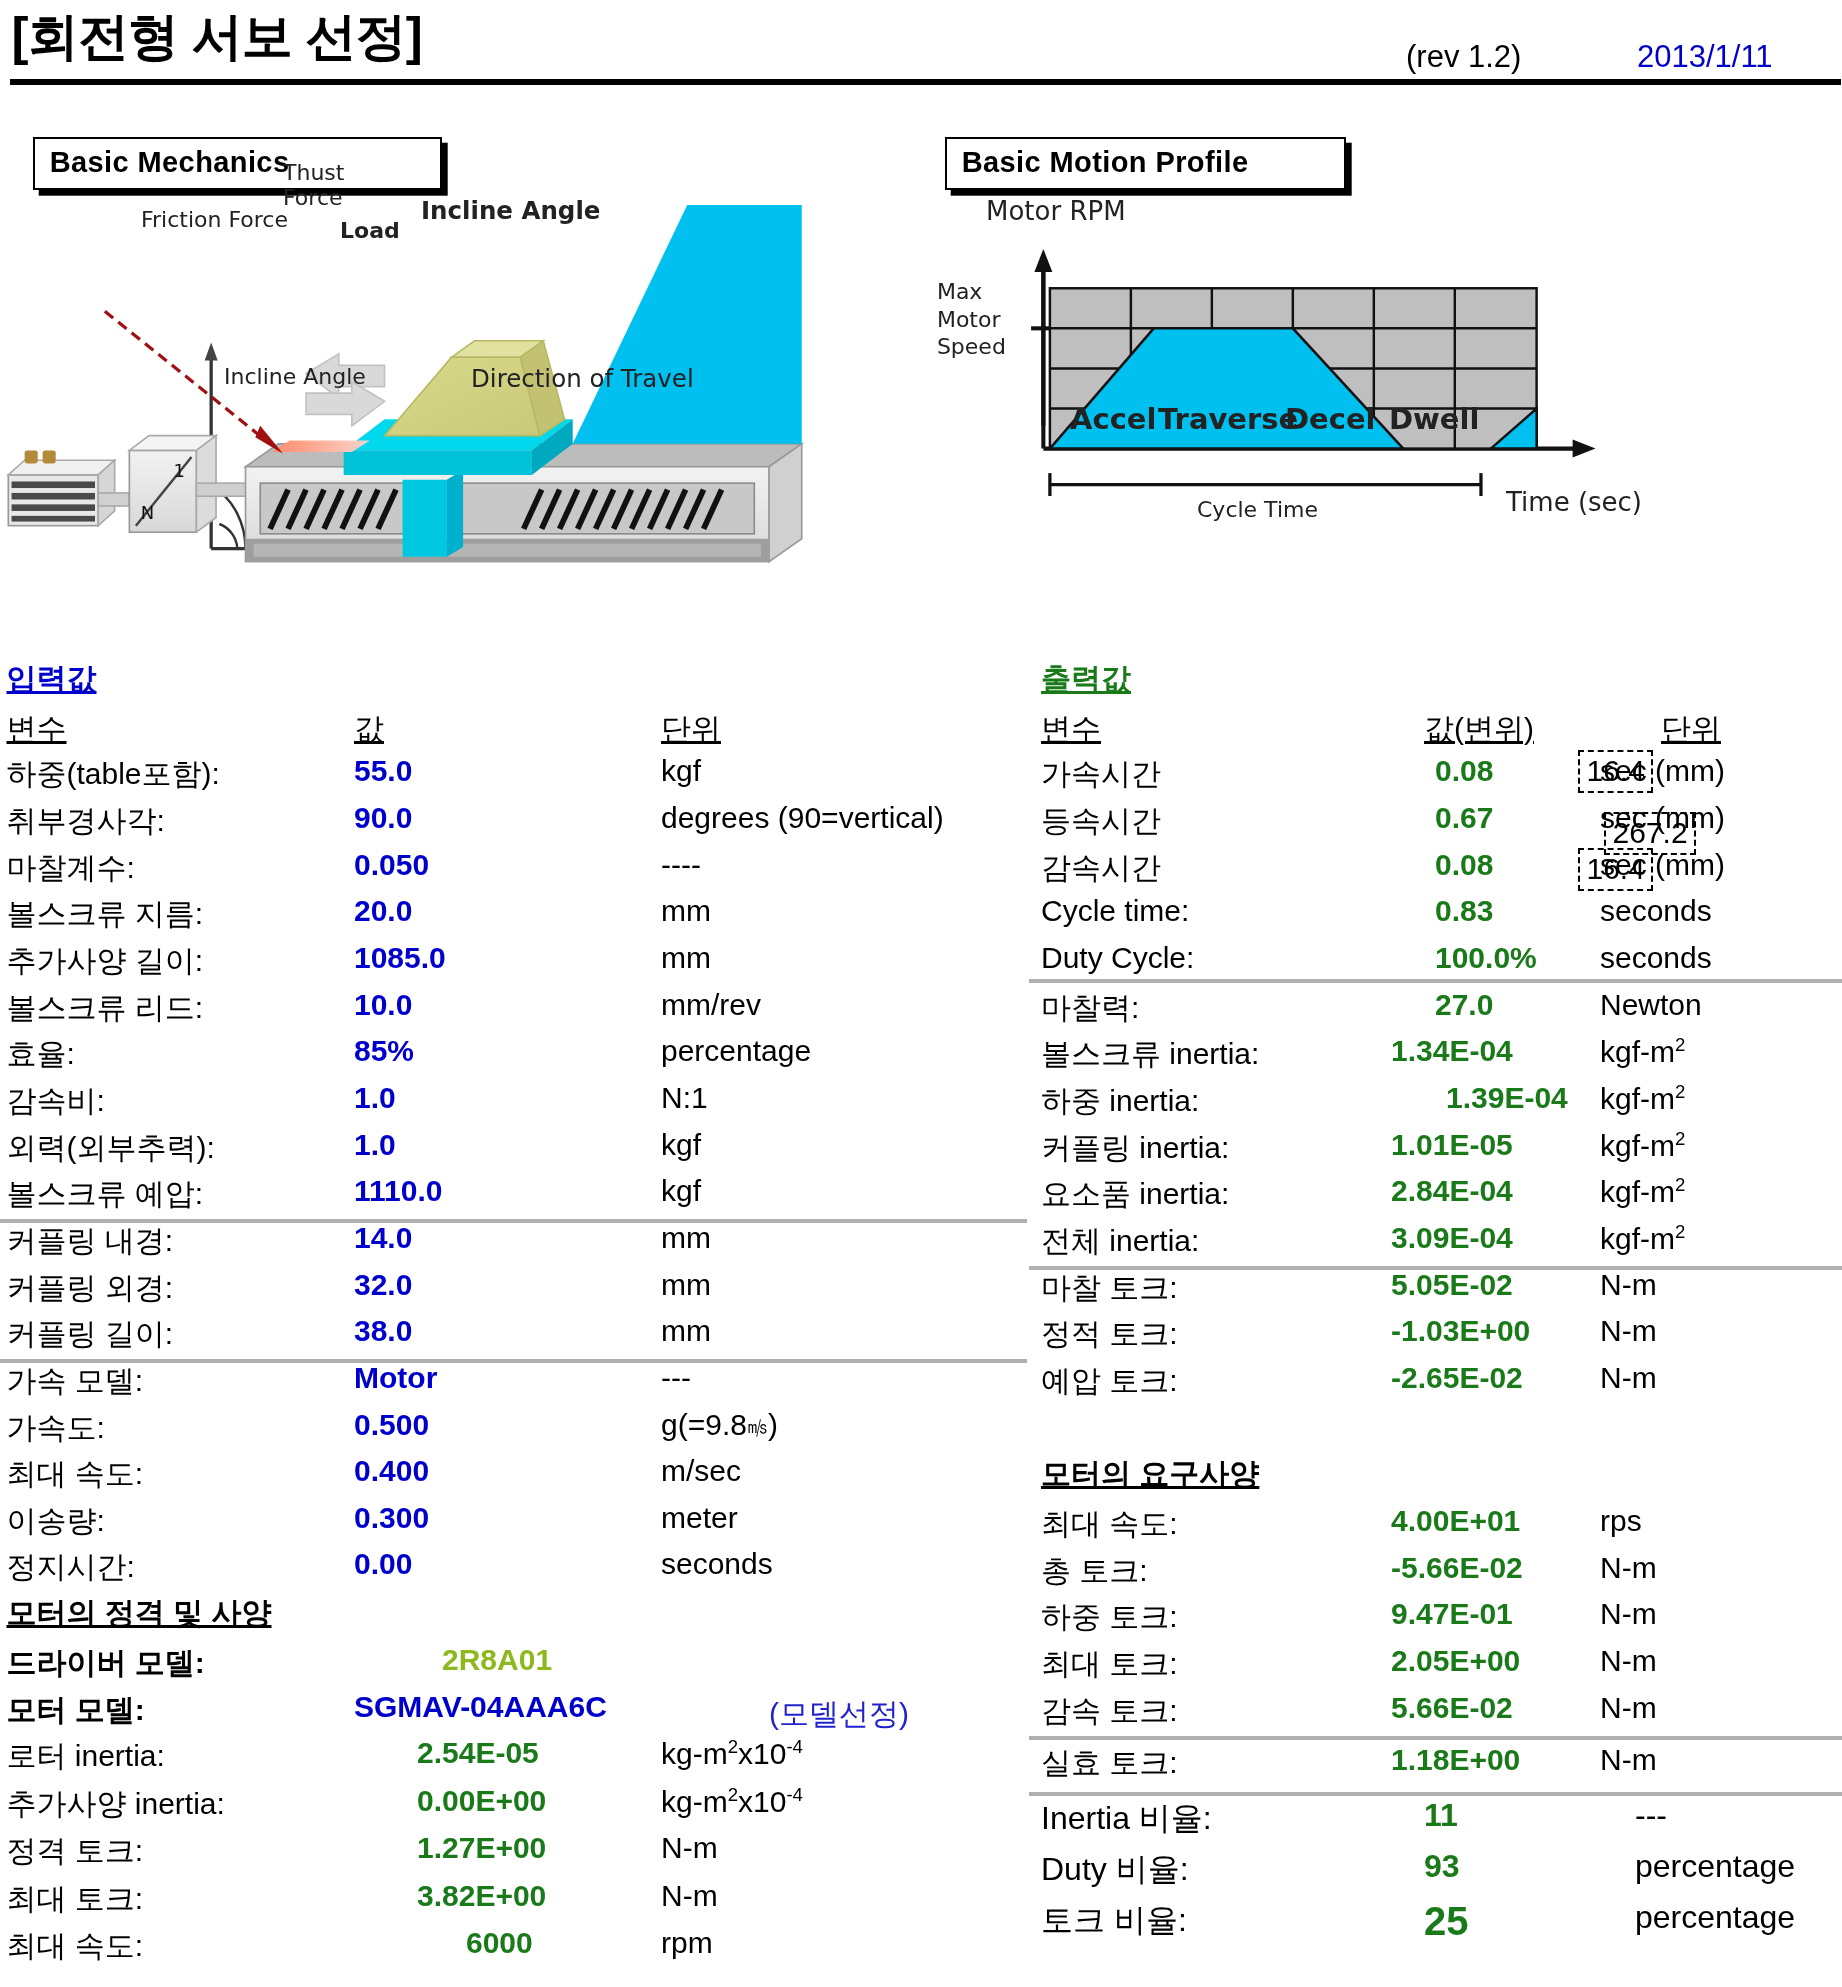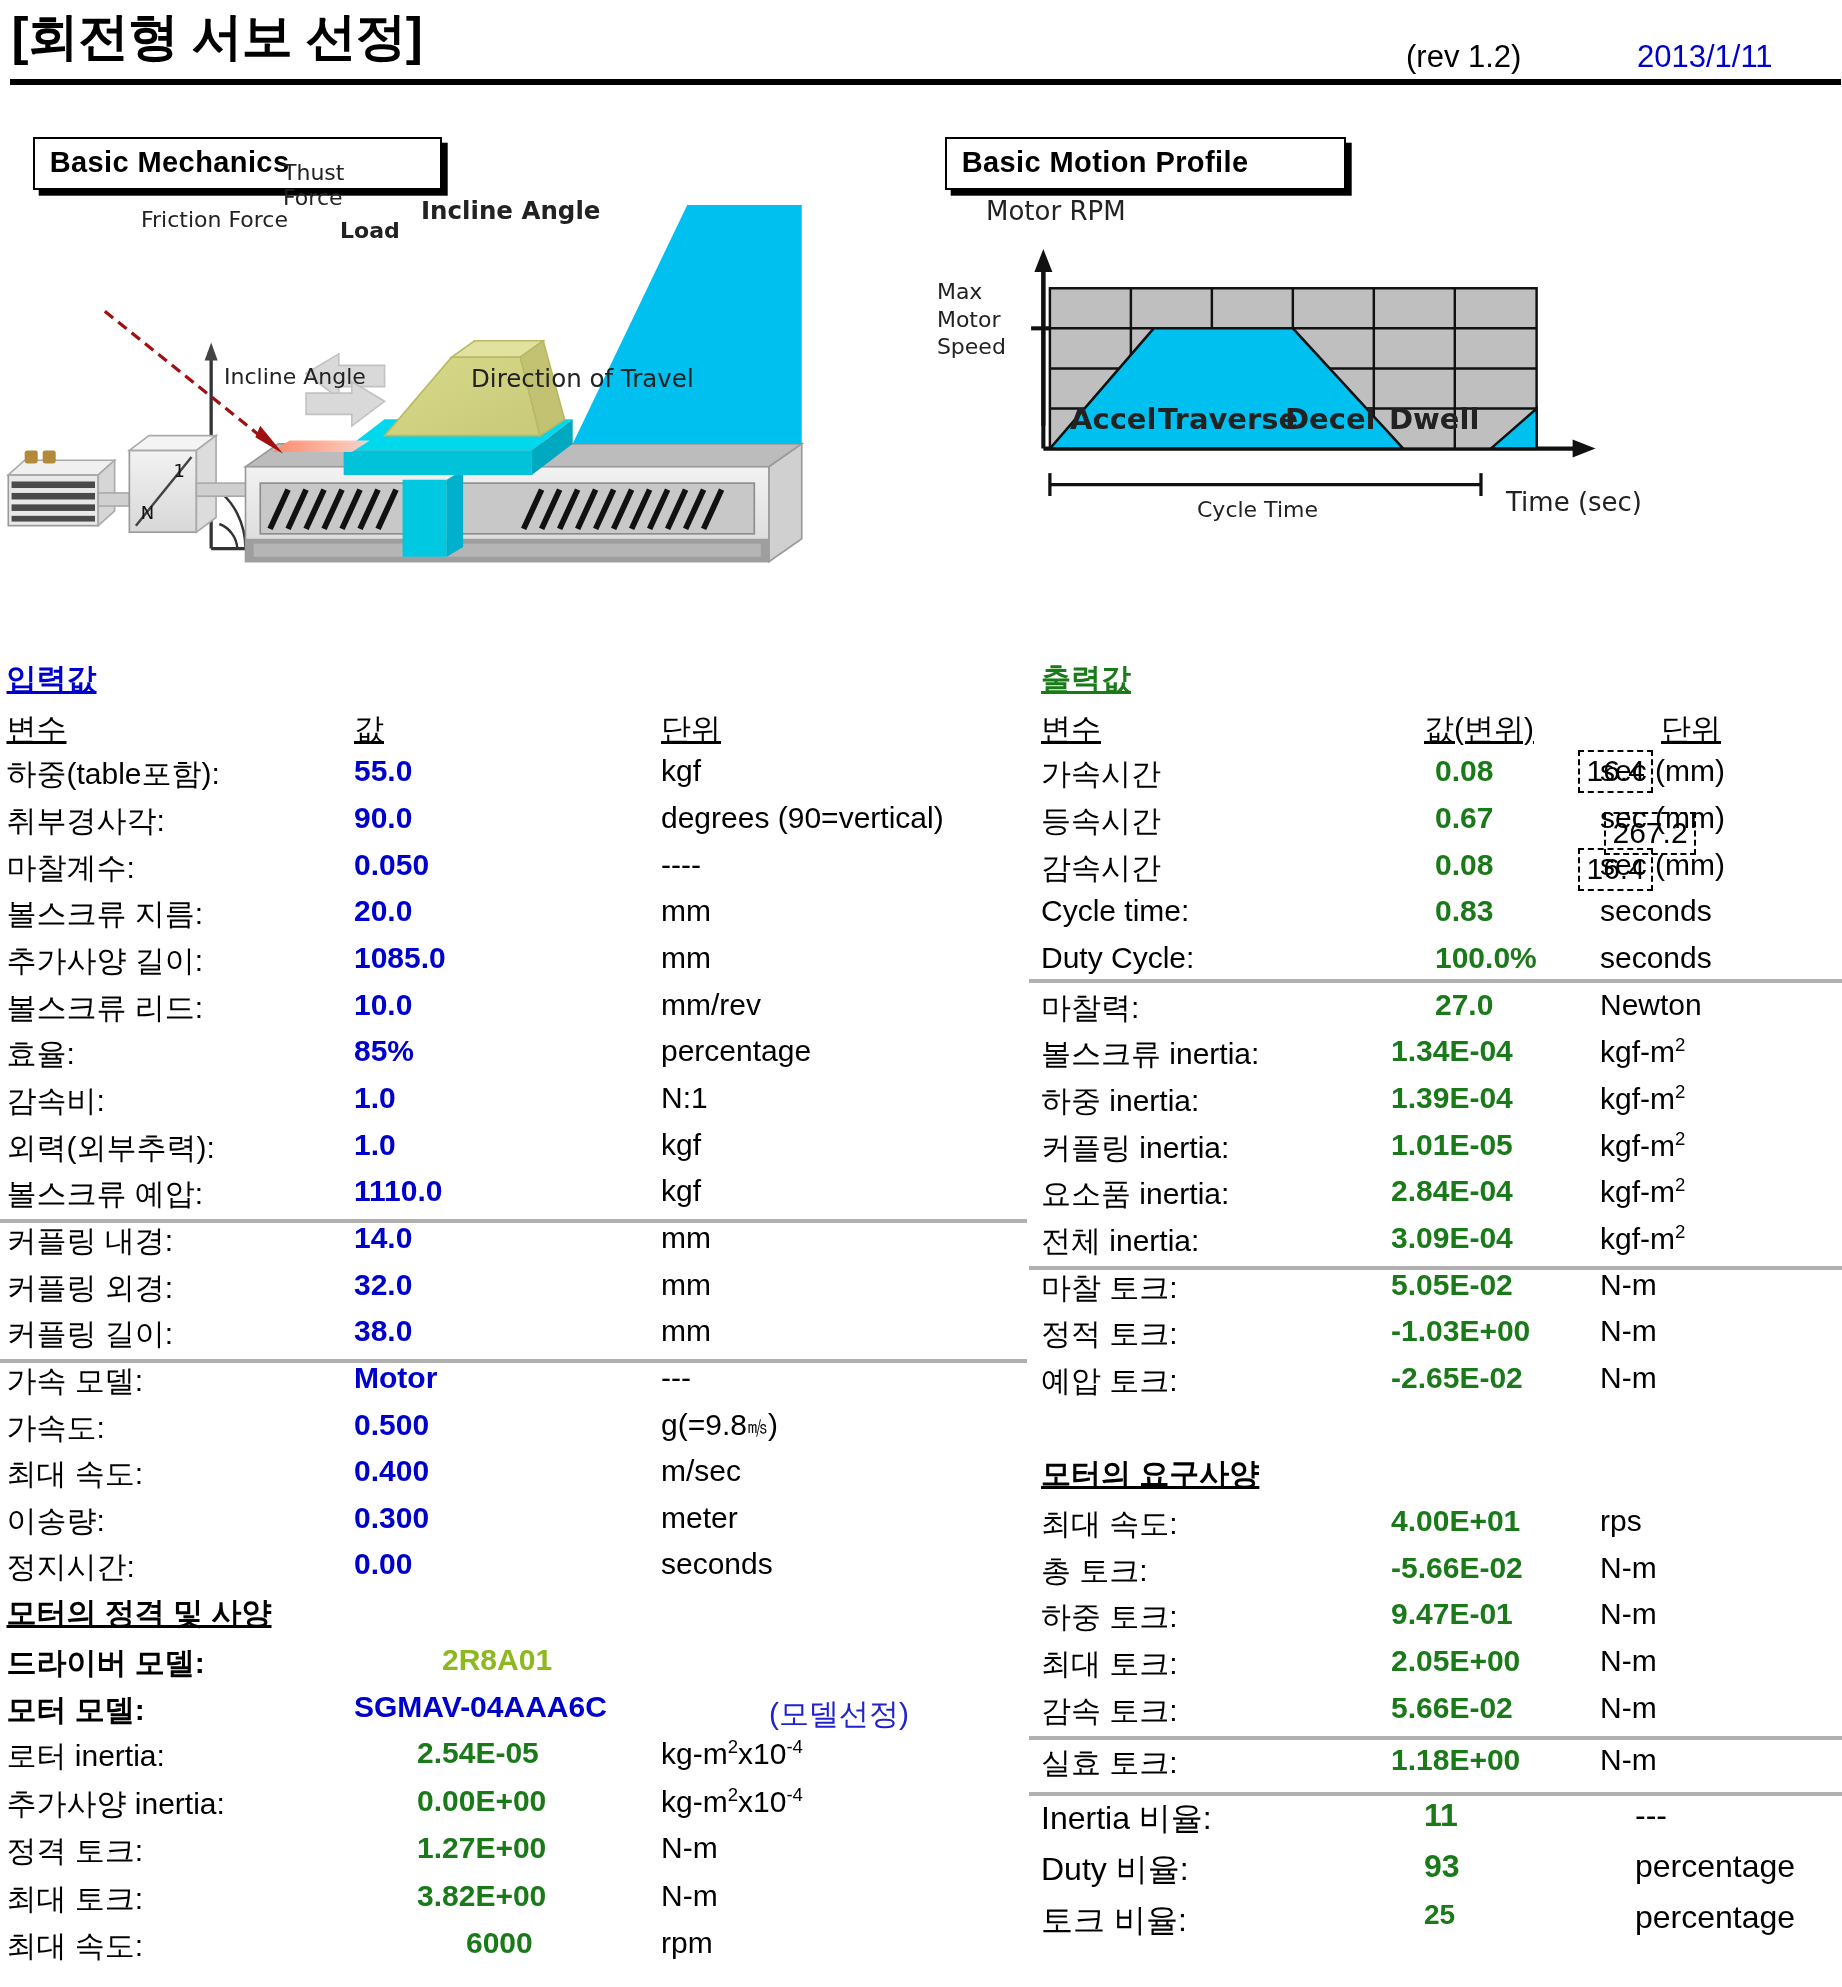--- a/index.html
+++ b/index.html
@@ -433,21 +433,21 @@
 
   <div class="row-label" style="left:1041px; top:988px;">마찰력:</div>
   <div class="row-value v-out" style="left:1435px; top:988px;">27.0</div>
   <div class="row-unit" style="left:1600px; top:988px;">Newton</div>
 
   <div class="row-label" style="left:1041px; top:1034px;">볼스크류 inertia:</div>
   <div class="row-value v-out" style="left:1391px; top:1034px;">1.34E-04</div>
   <div class="row-unit" style="left:1600px; top:1034px;"><span>kgf-m</span><sup>2</sup></div>
 
   <div class="row-label" style="left:1041px; top:1081px;">하중 inertia:</div>
-  <div class="row-value v-out" style="left:1391px; top:1081px;">1.39E-04</div>
+  <div class="row-value v-out" style="left:1446px; top:1081px;">1.39E-04</div>
   <div class="row-unit" style="left:1600px; top:1081px;"><span>kgf-m</span><sup>2</sup></div>
 
   <div class="row-label" style="left:1041px; top:1128px;">커플링 inertia:</div>
   <div class="row-value v-out" style="left:1391px; top:1128px;">1.01E-05</div>
   <div class="row-unit" style="left:1600px; top:1128px;"><span>kgf-m</span><sup>2</sup></div>
 
   <div class="row-label" style="left:1041px; top:1174px;">요소품 inertia:</div>
   <div class="row-value v-out" style="left:1391px; top:1174px;">2.84E-04</div>
   <div class="row-unit" style="left:1600px; top:1174px;"><span>kgf-m</span><sup>2</sup></div>
 
@@ -503,16 +503,16 @@
 
   <div class="row-label" style="left:1041px; top:1797px; font-size:32px;">Inertia 비율:</div>
   <div class="row-value v-out" style="left:1424px; top:1797px; font-size:32px;">11</div>
   <div class="row-unit" style="left:1635px; top:1797px; font-size:32px;">---</div>
 
   <div class="row-label" style="left:1041px; top:1848px; font-size:32px;">Duty 비율:</div>
   <div class="row-value v-out" style="left:1424px; top:1848px; font-size:32px;">93</div>
   <div class="row-unit" style="left:1635px; top:1848px; font-size:32px;">percentage</div>
 
   <div class="row-label" style="left:1041px; top:1899px; font-size:32px;">토크 비율:</div>
-  <div class="row-value v-out" style="left:1424px; top:1899px; font-size:28px;">25</div>
+  <div class="row-value v-out" style="left:1424px; top:1899px; font-size:40px;">25</div>
   <div class="row-unit" style="left:1635px; top:1899px; font-size:32px;">percentage</div>
 </div>
 
 
 </body></html>

